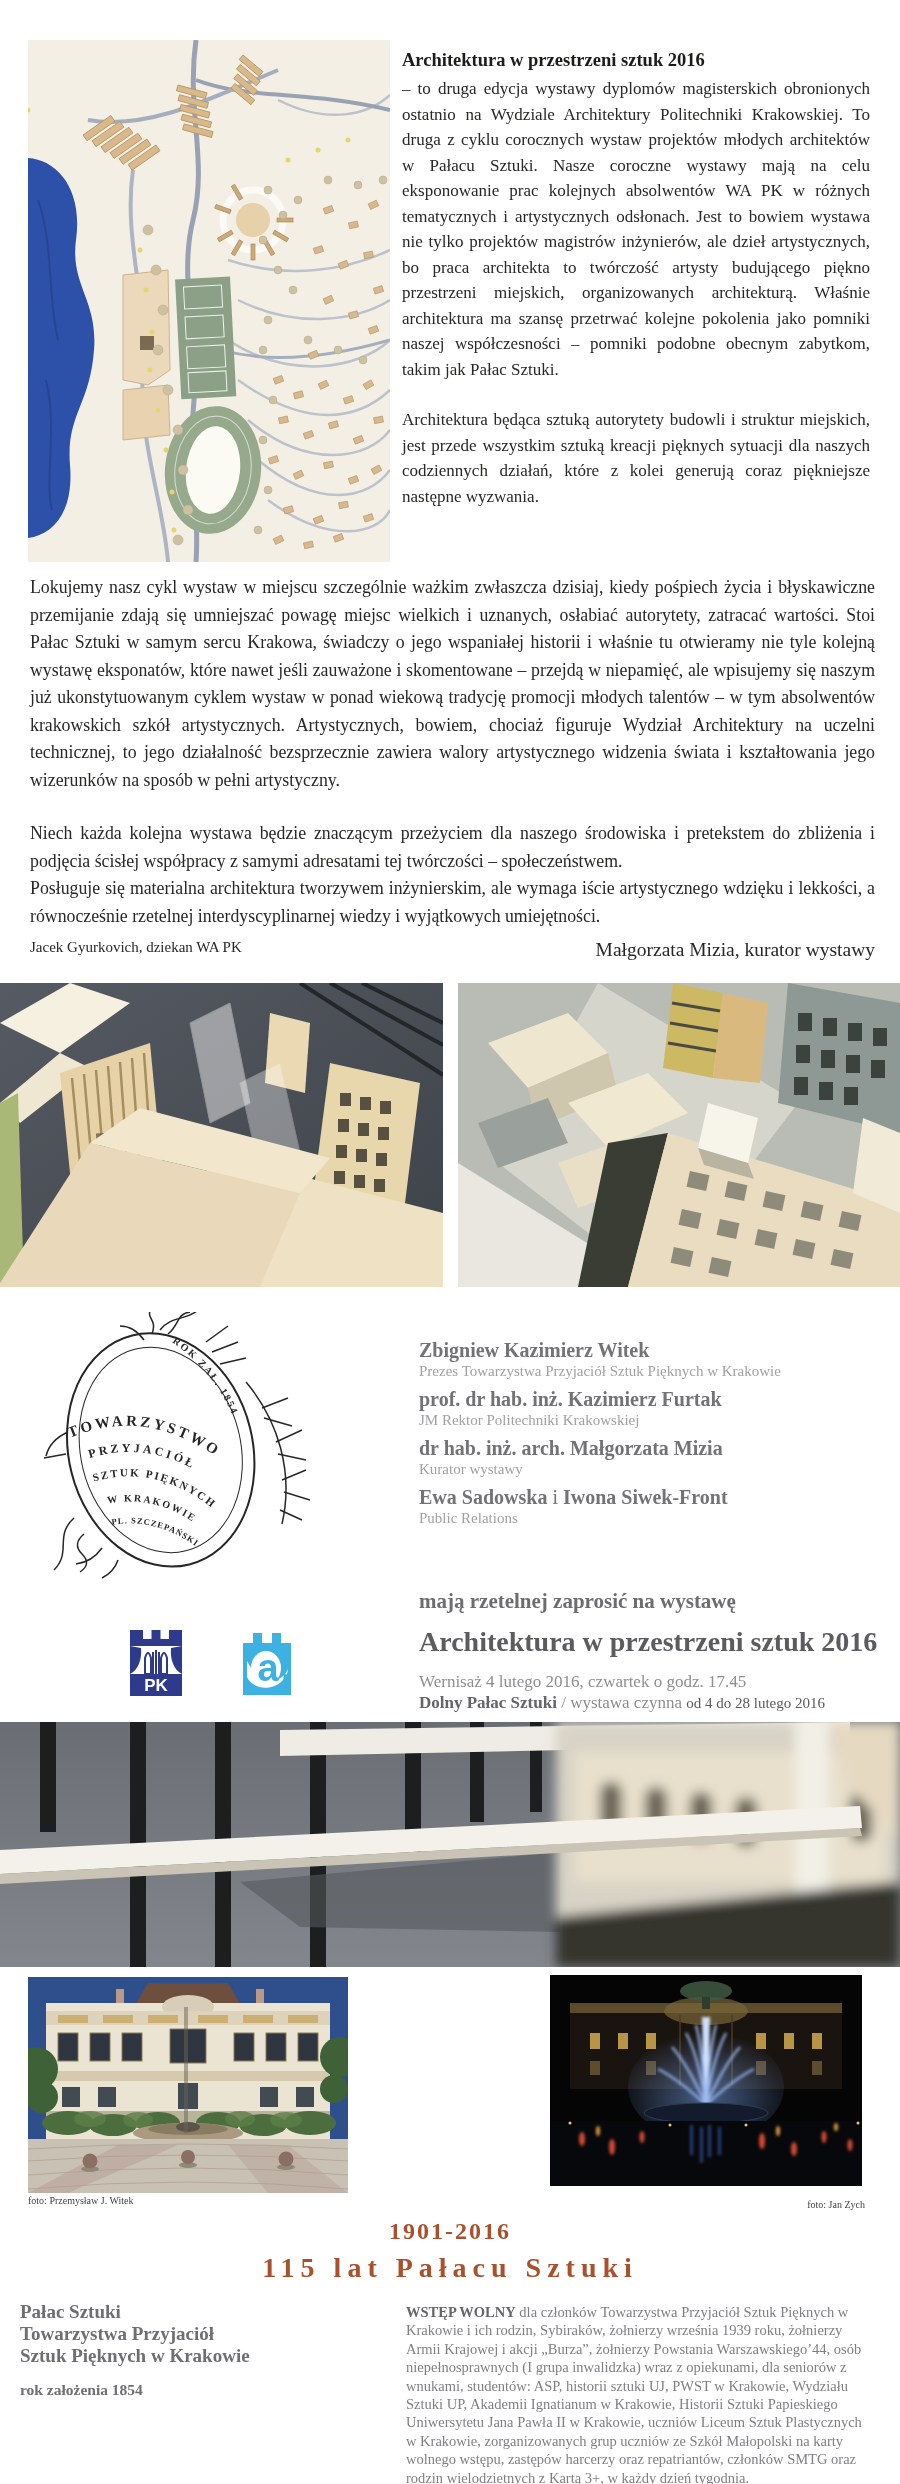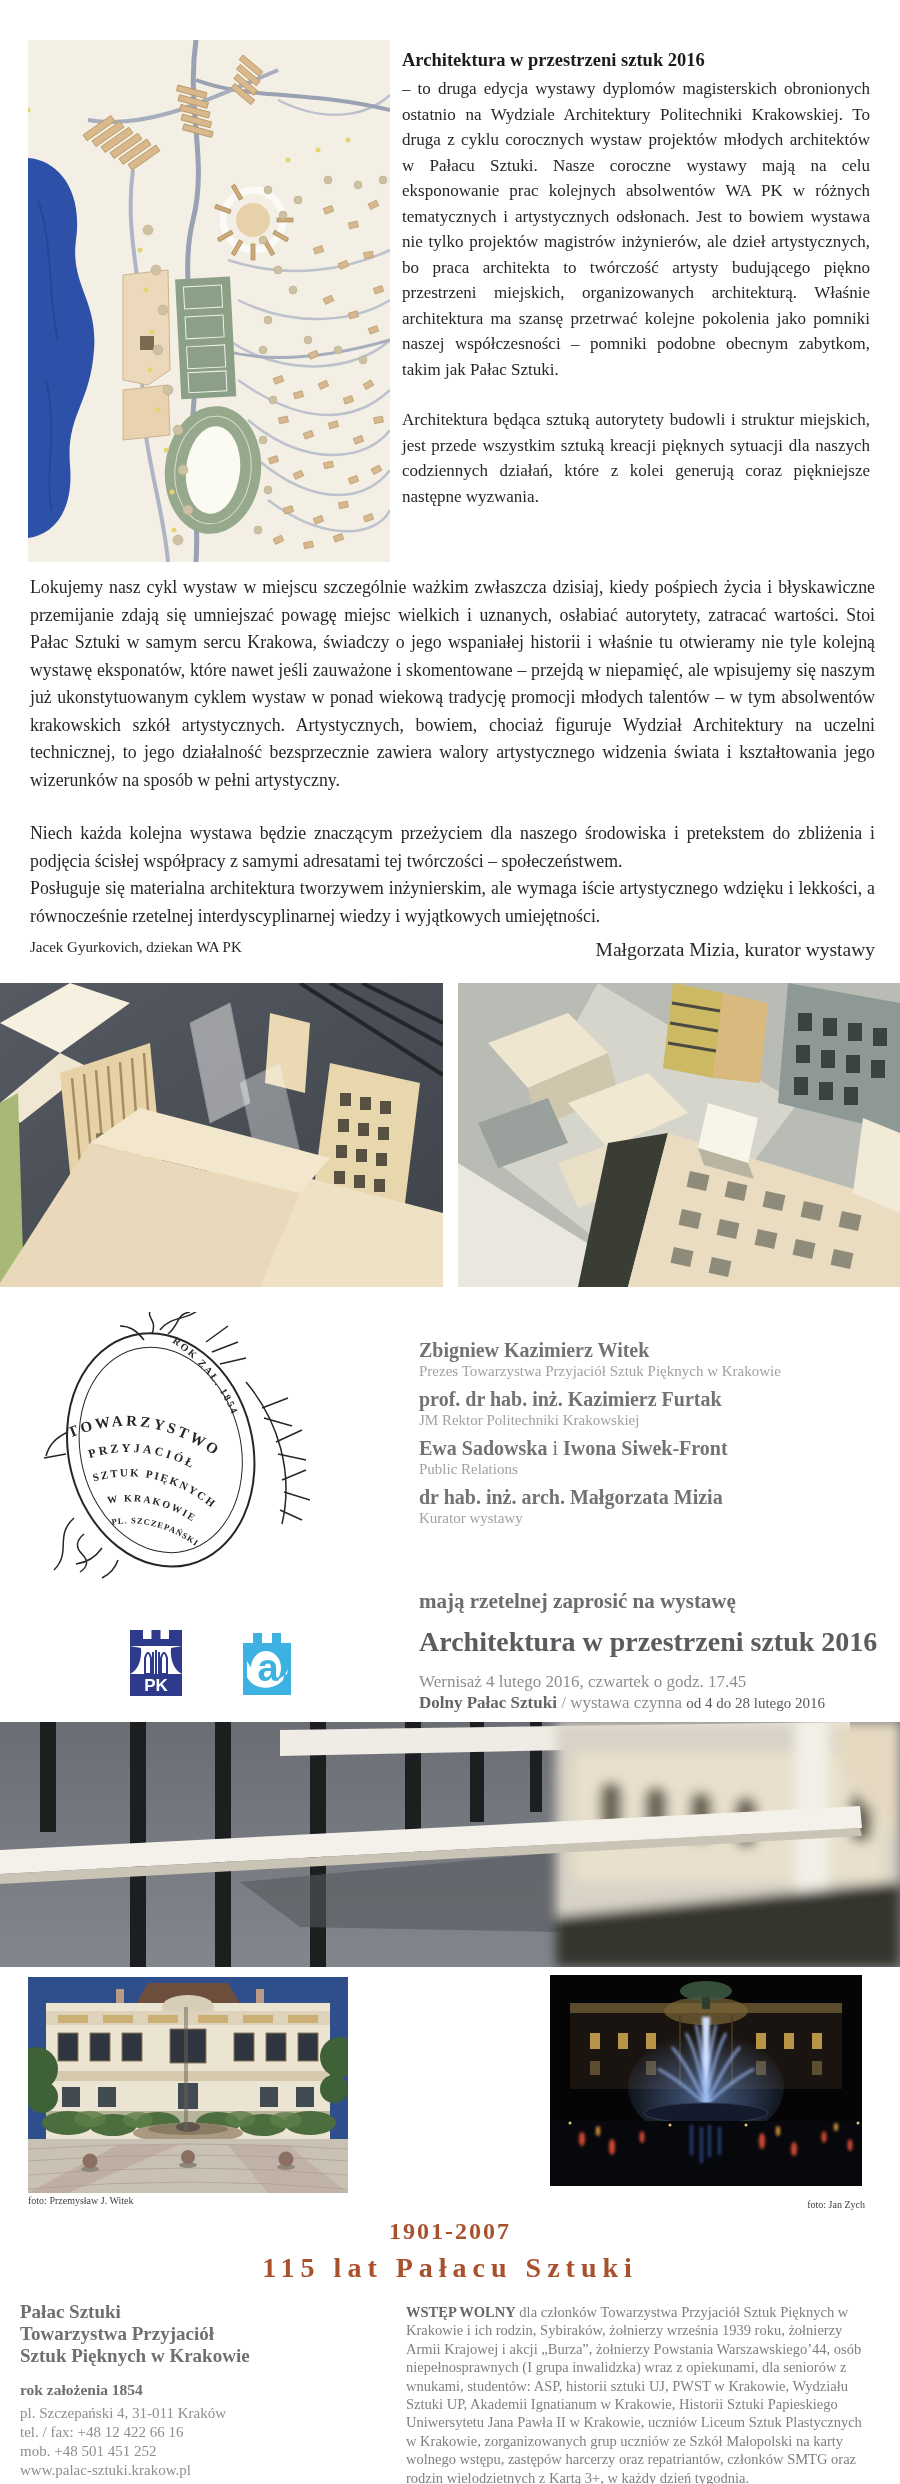--- a/index.html
+++ b/index.html
@@ -400,26 +400,26 @@
   <div id="hosts" class="abs">
     <div class="host">
       <div class="nm">Zbigniew Kazimierz Witek</div>
       <div class="rl">Prezes Towarzystwa Przyjaciół Sztuk Pięknych w Krakowie</div>
     </div>
     <div class="host">
       <div class="nm">prof. dr hab. inż. Kazimierz Furtak</div>
       <div class="rl">JM Rektor Politechniki Krakowskiej</div>
     </div>
     <div class="host">
+      <div class="nm">dr hab. inż. arch. Małgorzata Mizia</div>
+      <div class="rl">Kurator wystawy</div>
+    </div>
+    <div class="host">
       <div class="nm"><span>Ewa Sadowska</span><span style="font-weight:normal"> i </span><span>Iwona Siwek-Front</span></div>
       <div class="rl">Public Relations</div>
-    </div>
-    <div class="host">
-      <div class="nm">dr hab. inż. arch. Małgorzata Mizia</div>
-      <div class="rl">Kurator wystawy</div>
     </div>
   </div>
 
   <div id="invite" class="abs">
     <div class="maja">mają rzetelnej zaprosić na wystawę</div>
     <div class="big">Architektura w przestrzeni sztuk 2016</div>
     <div class="wern">Wernisaż 4 lutego 2016, czwartek o godz. 17.45</div>
     <div class="venue">
       <span class="b">Dolny Pałac Sztuki</span><span class="s"> / </span><span class="o">wystawa czynna </span><span class="d">od 4 do 28 lutego 2016</span>
     </div>
@@ -647,33 +647,27 @@
           <circle cx="20" cy="148" r="1.5"></circle>
           <circle cx="120" cy="150" r="1.5"></circle>
           <circle cx="196" cy="150" r="1.5"></circle>
           <circle cx="308" cy="148" r="1.5"></circle>
         </g>
     </svg>
   </div>
   <div id="cap-right" class="abs cap">foto: Jan Zych</div>
 
   <div id="anniv" class="abs">
-    <div class="years accent" style="color: rgb(168, 81, 44);">1901-2007</div>
+    <div class="years accent" style="color: rgb(168, 81, 44);">1901-2016</div>
     <div class="t115 accent" style="color: rgb(168, 81, 44);">115 lat Pałacu Sztuki</div>
   </div>
 
   <div id="footer-left" class="abs">
     <div class="org">Pałac Sztuki</div>
     <div class="org">Towarzystwa Przyjaciół</div>
     <div class="org">Sztuk Pięknych w Krakowie</div>
     <div class="fnd">rok założenia 1854</div>
-    <div class="adr">
-      <div>pl. Szczepański 4, 31-011 Kraków</div>
-      <div>tel. / fax: +48 12 422 66 16</div>
-      <div>mob. +48 501 451 252</div>
-      <div>www.palac-sztuki.krakow.pl</div>
-    </div>
   </div>
   <div id="footer-right" class="abs just">
     <span class="lbl">WSTĘP WOLNY</span><span> dla członków Towarzystwa Przyjaciół Sztuk Pięknych w Krakowie i ich rodzin, Sybiraków, żołnierzy września 1939 roku, żołnierzy Armii Krajowej i akcji „Burza”, żołnierzy Powstania Warszawskiego’44, osób niepełnosprawnych (I grupa inwalidzka) wraz z opiekunami, dla seniorów z wnukami, studentów: ASP, historii sztuki UJ, PWST w Krakowie, Wydziału Sztuki UP, Akademii Ignatianum w Krakowie, Historii Sztuki Papieskiego Uniwersytetu Jana Pawła II w Krakowie, uczniów Liceum Sztuk Plastycznych w Krakowie, zorganizowanych grup uczniów ze Szkół Małopolski na karty wolnego wstępu, zastępów harcerzy oraz repatriantów, członków SMTG oraz rodzin wielodzietnych z Kartą 3+, w każdy dzień tygodnia.</span>
   </div>
 
 </div>
 
 </body></html>

